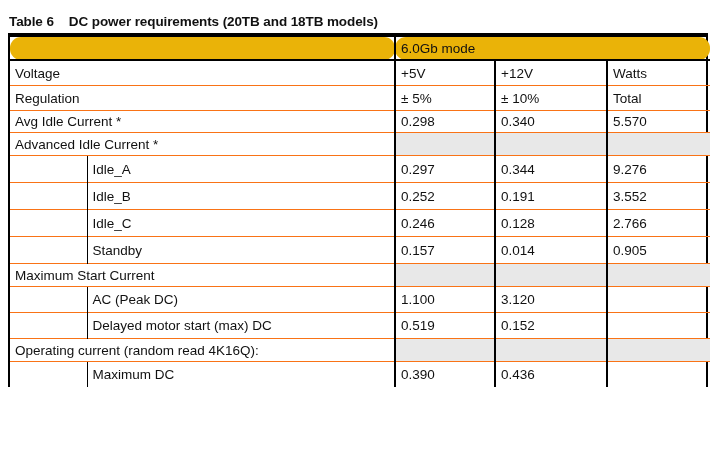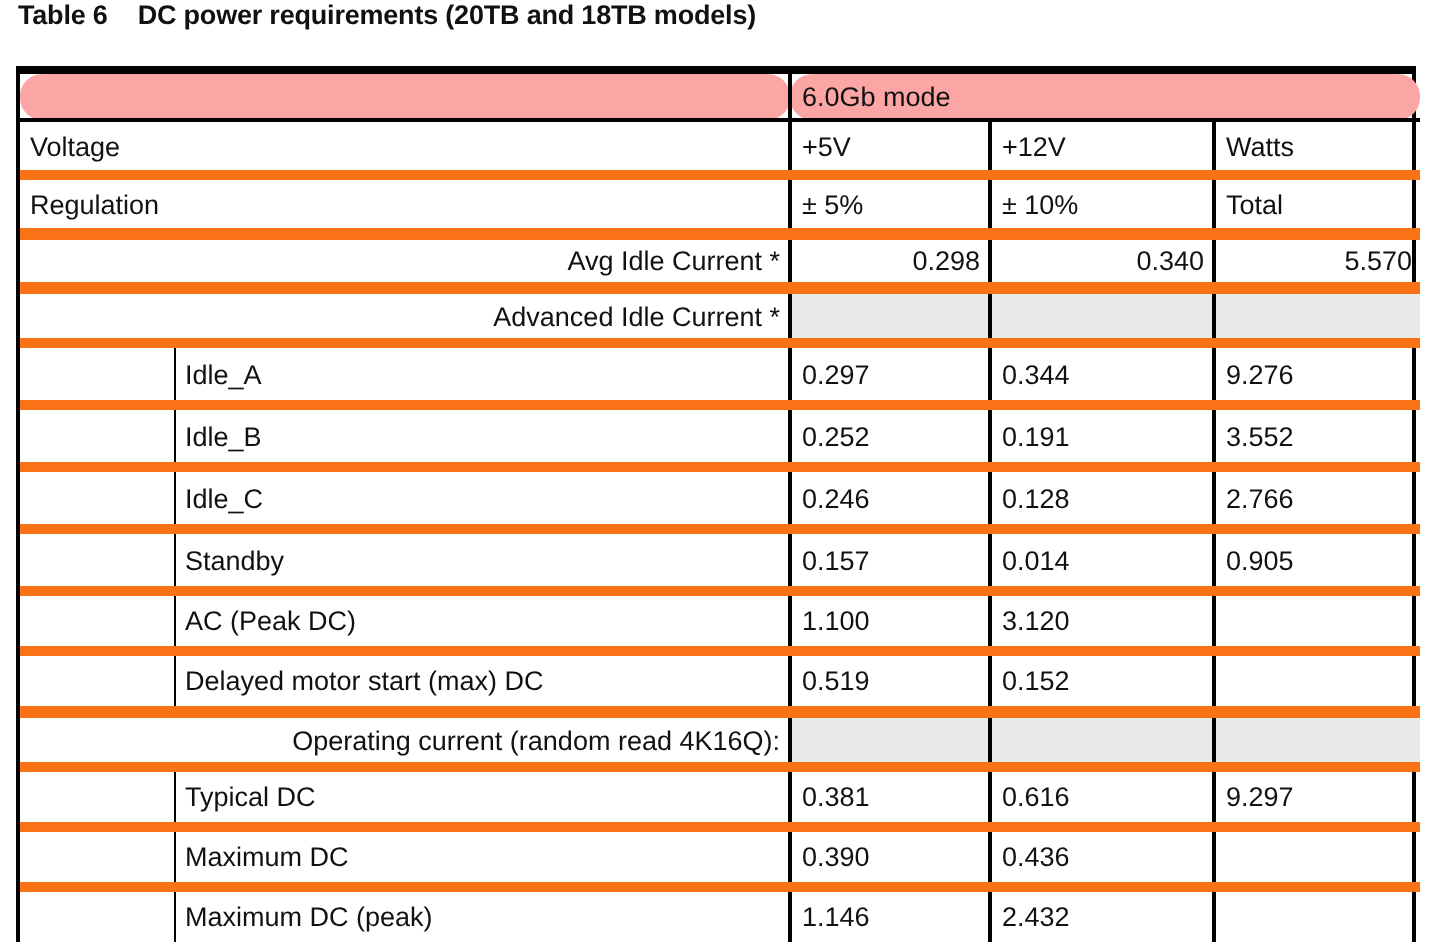--- a/index.html
+++ b/index.html
@@ -11,21 +11,21 @@
     height: 472px;
     overflow: hidden;
     position: relative;
     background: #ffffff;
     font-family: "Liberation Sans", sans-serif;
     color: #111111;
   }
   .doc-title {
     position: absolute;
     left: 9px;
-    top: 0;
+    top: 14px;
     font-size: 13.5px;
     font-weight: bold;
     letter-spacing: -0.1px;
     white-space: nowrap;
   }
   .doc-title .title-gap {
     display: inline-block;
     width: 15px;
   }
   .table-wrap {
@@ -50,25 +50,25 @@
     white-space: nowrap;
     overflow: hidden;
     font-weight: normal;
   }
   
   td.val  { border-left: 2px solid #000; padding-left: 9px; }
   td.lbl2 { border-left: 1px solid #000; padding-left: 8px; }
   td.lbl  { padding-left: 5px; }
   
   .grey { background: #e8e8e8; }
-  tr.r-mode td { background: #fca5a5; border-radius: 11px; }
+  tr.r-mode td { background: #eab308; border-radius: 11px; }
   
-  tr.bt1 td { border-top: 5px solid #f97316; }
+  tr.bt1 td { border-top: 1px solid #f97316; }
   tr.bt2 td { border-top: 2px solid #000; }
-  tr.bt3 td { border-top: 6px solid #f97316; text-align: right; }
+  tr.bt3 td { border-top: 1px solid #f97316; }
   
   tr.h21 td { height: 21px; }
   tr.h22 td { height: 22px; }
   tr.h24 td { height: 24px; }
   tr.h25 td { height: 25px; }
   tr.h26 td { height: 26px; }
 </style>
 </head>
 <body>
 
@@ -135,20 +135,26 @@
       <td class="val">0.128</td>
       <td class="val">2.766</td>
     </tr>
     <tr class="bt1 h26">
       <td class="lbl"></td>
       <td class="lbl2">Standby</td>
       <td class="val">0.157</td>
       <td class="val">0.014</td>
       <td class="val">0.905</td>
     </tr>
+    <tr class="bt3 h22">
+      <td class="lbl" colspan="2">Maximum Start Current</td>
+      <td class="val grey"></td>
+      <td class="val grey"></td>
+      <td class="val grey"></td>
+    </tr>
     <tr class="bt1 h25">
       <td class="lbl"></td>
       <td class="lbl2">AC (Peak DC)</td>
       <td class="val">1.100</td>
       <td class="val">3.120</td>
       <td class="val"></td>
     </tr>
     <tr class="bt1 h25">
       <td class="lbl"></td>
       <td class="lbl2">Delayed motor start (max) DC</td>
@@ -157,34 +163,20 @@
       <td class="val"></td>
     </tr>
     <tr class="bt3 h22">
       <td class="lbl" colspan="2">Operating current (random read 4K16Q):</td>
       <td class="val grey"></td>
       <td class="val grey"></td>
       <td class="val grey"></td>
     </tr>
     <tr class="bt1 h25">
       <td class="lbl"></td>
-      <td class="lbl2">Typical DC</td>
-      <td class="val">0.381</td>
-      <td class="val">0.616</td>
-      <td class="val">9.297</td>
-    </tr>
-    <tr class="bt1 h25">
-      <td class="lbl"></td>
       <td class="lbl2">Maximum DC</td>
       <td class="val">0.390</td>
       <td class="val">0.436</td>
-      <td class="val"></td>
-    </tr>
-    <tr class="bt1 h25">
-      <td class="lbl"></td>
-      <td class="lbl2">Maximum DC (peak)</td>
-      <td class="val">1.146</td>
-      <td class="val">2.432</td>
       <td class="val"></td>
     </tr>
   </tbody>
 </table>
 </div>
 
 </body></html>

